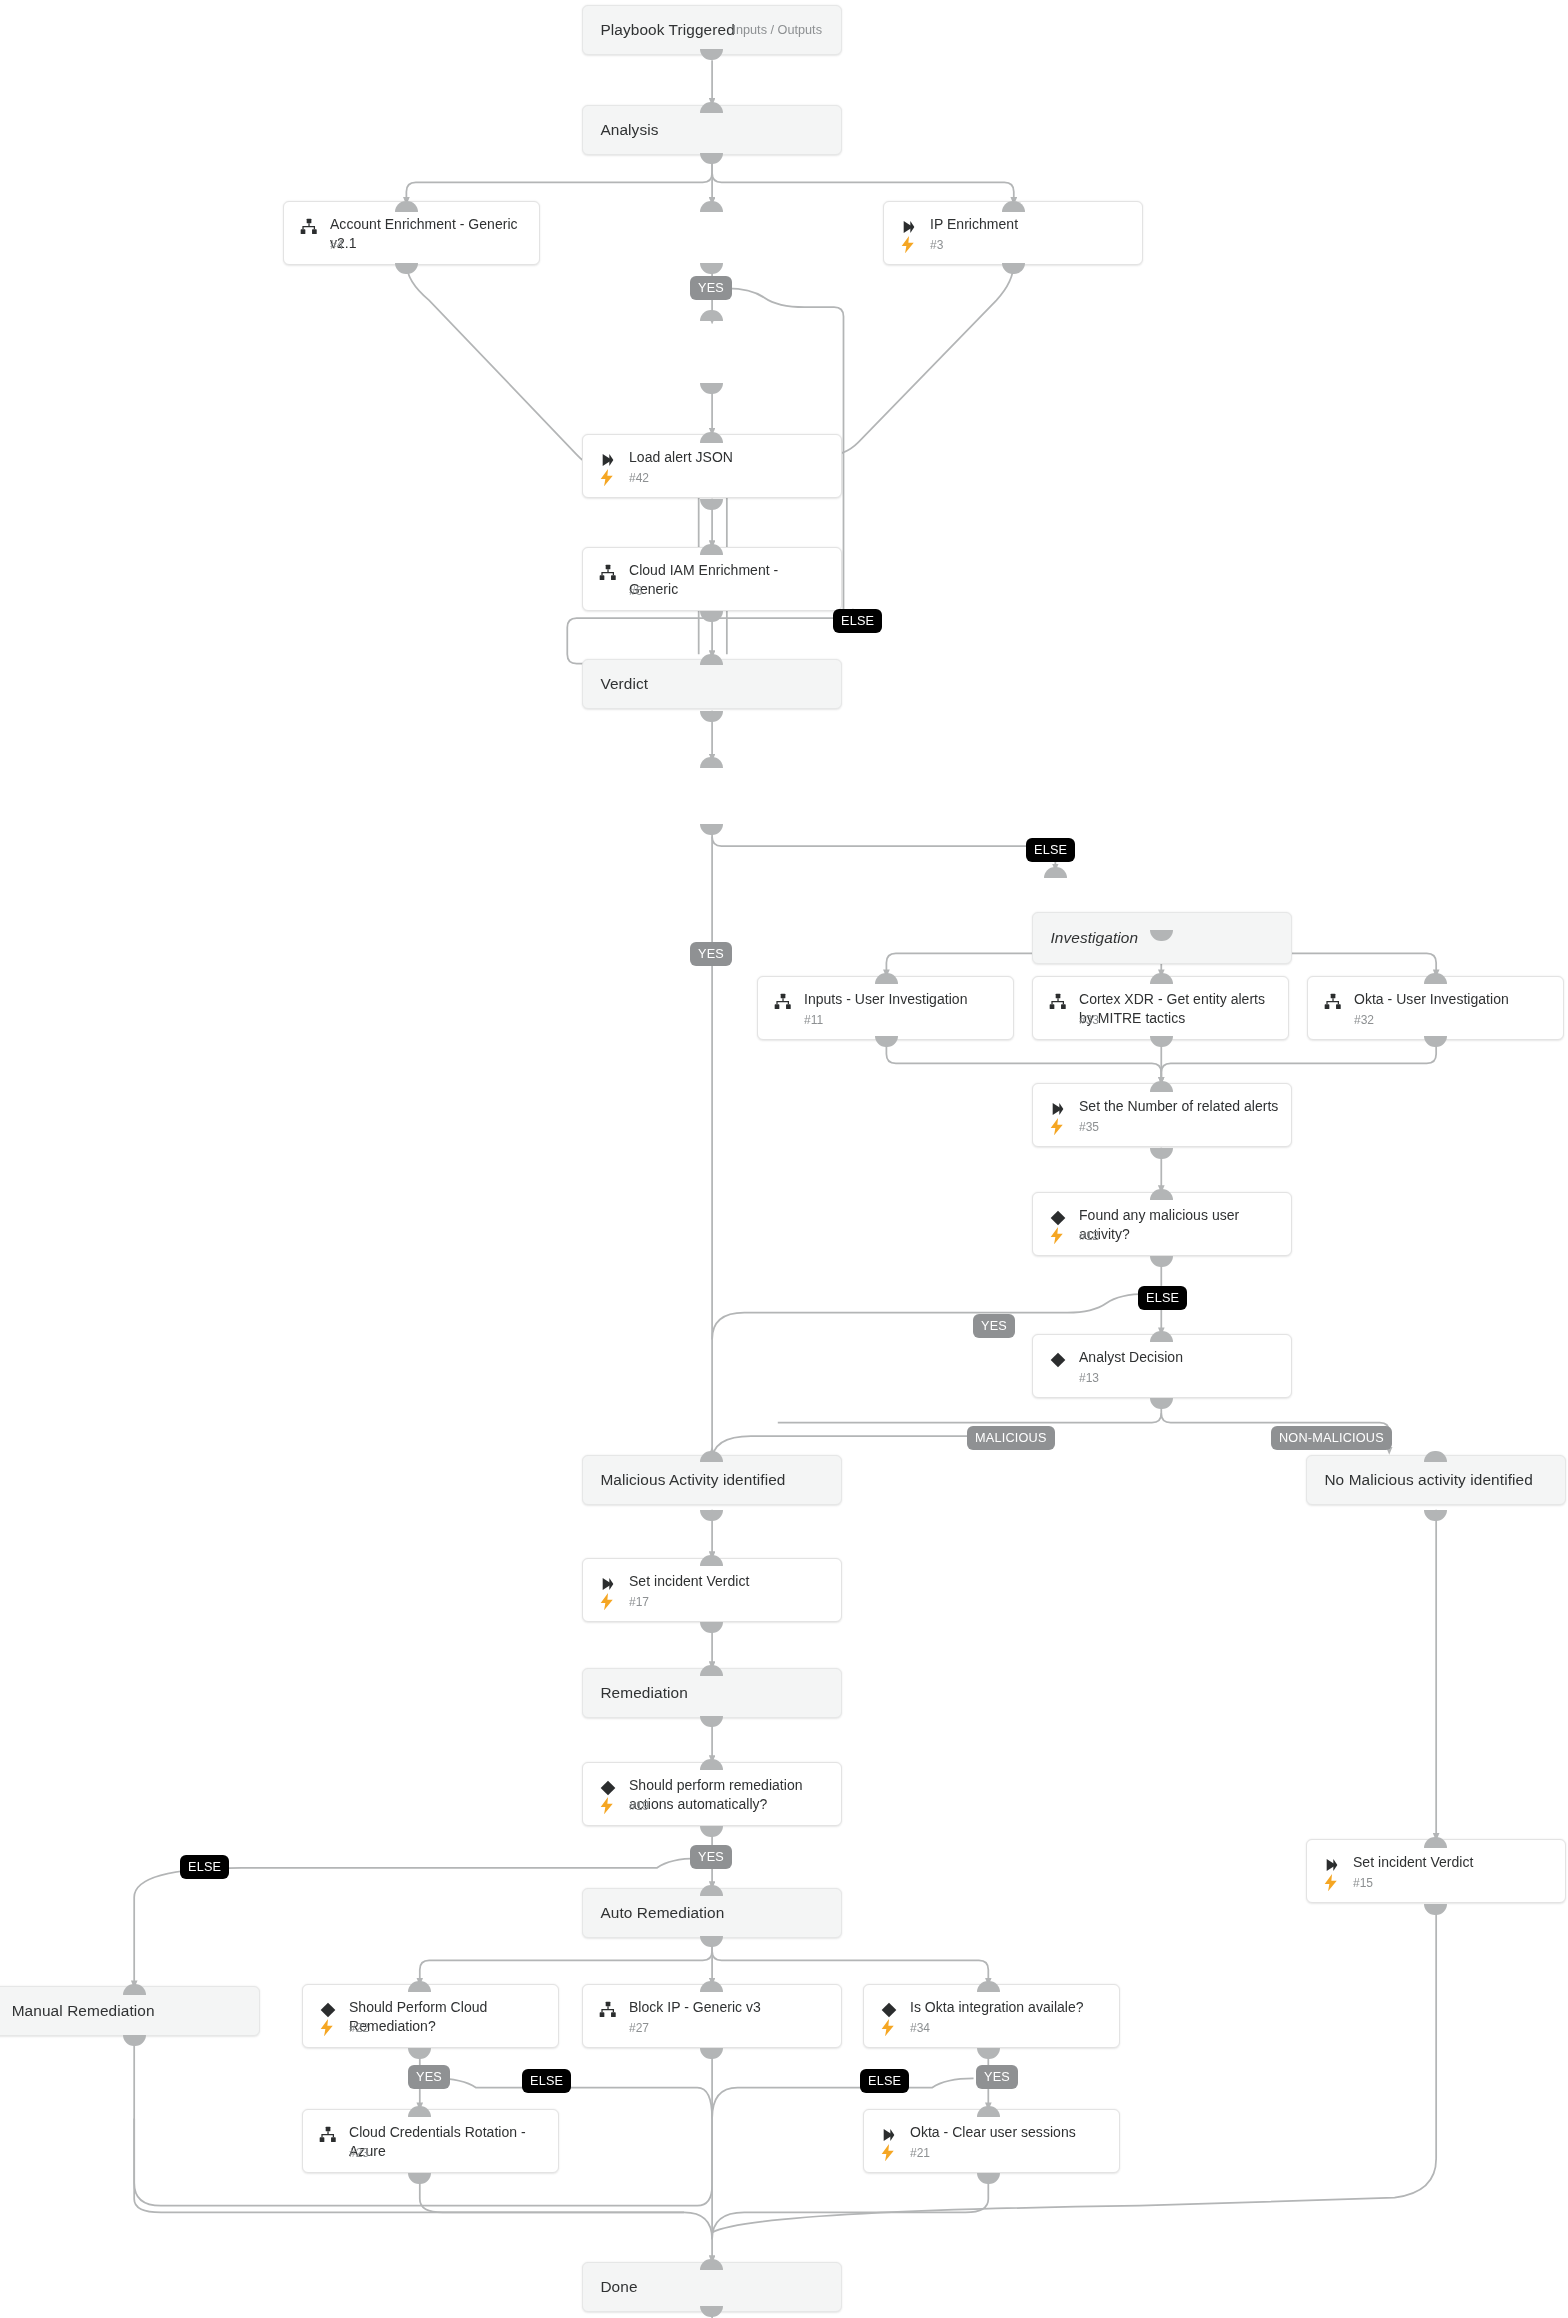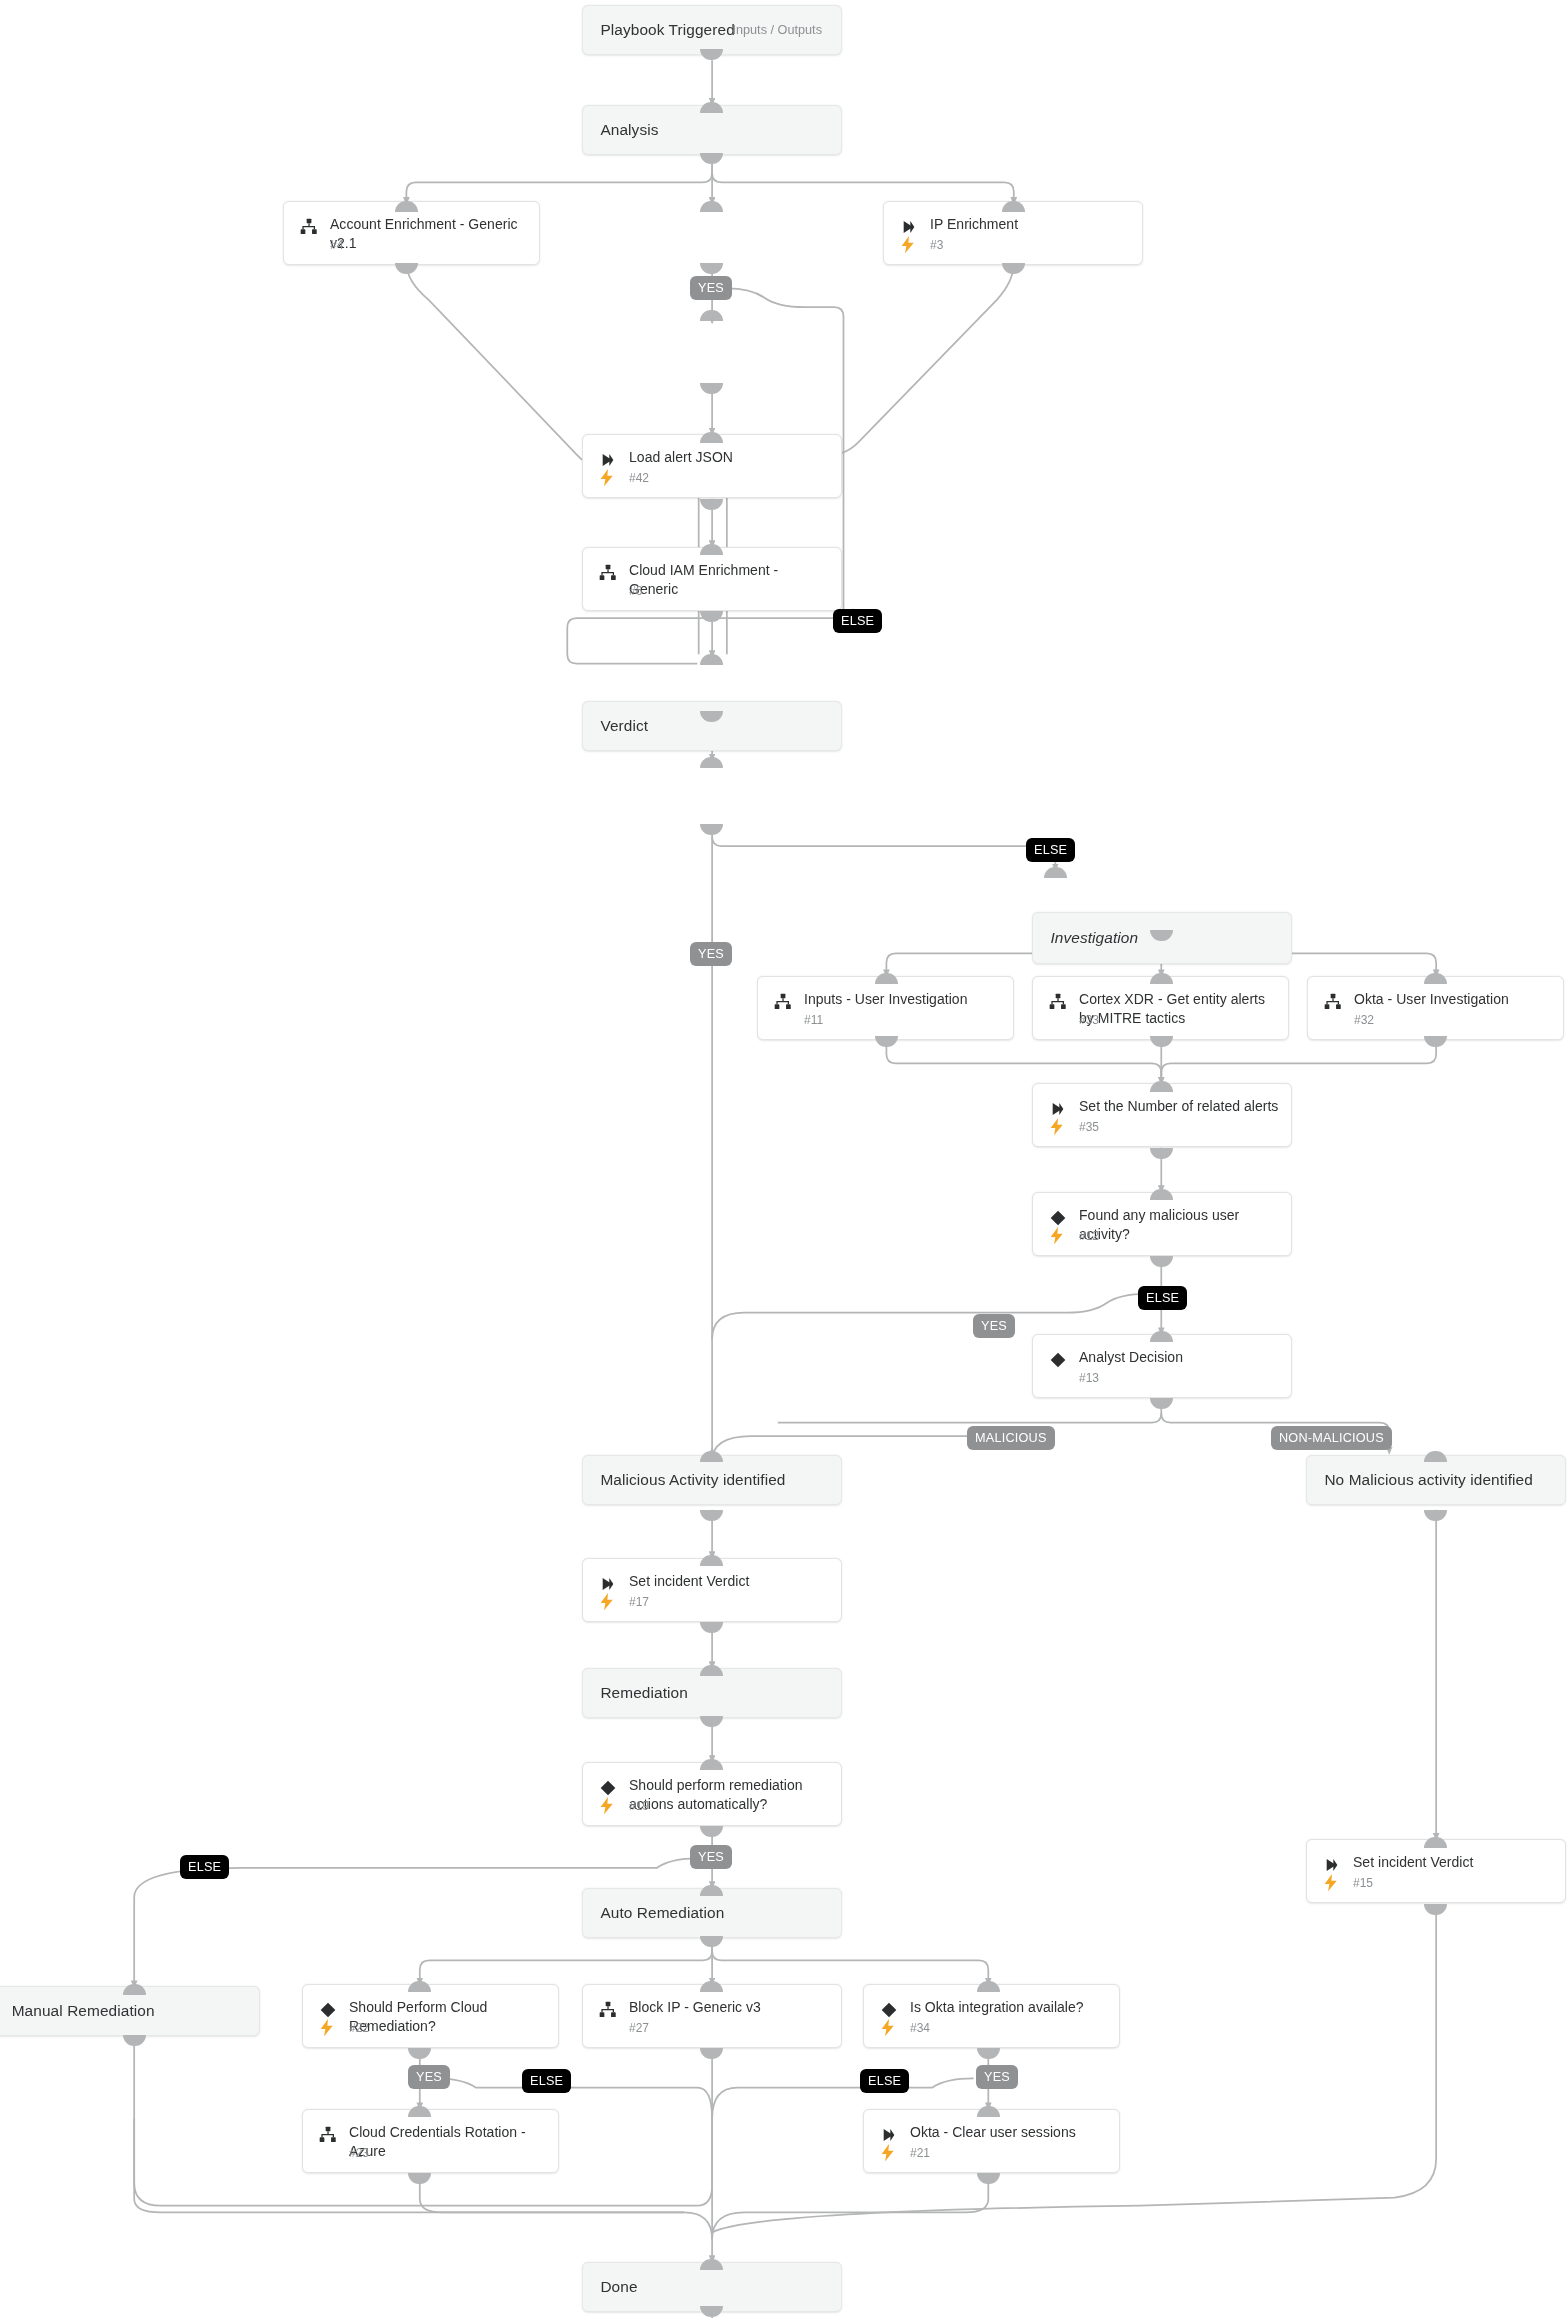--- a/index.html
+++ b/index.html
@@ -354,21 +354,21 @@
           <rect x="10" y="1" width="7" height="7" rx="1" fill="#2b2d2e"></rect>
           <rect x="1" y="17" width="7" height="7" rx="1" fill="#2b2d2e"></rect>
           <rect x="18" y="17" width="7" height="7" rx="1" fill="#2b2d2e"></rect>
           <path d="M13.5,8 L13.5,13 M4.5,17 L4.5,13 L21.5,13 L21.5,17" stroke="#2b2d2e" stroke-width="1.9" fill="none"></path>
         </svg>
     </div>
     <div class="task-title">Cloud IAM Enrichment - Generic</div>
     <div class="task-num">#6</div>
   </div>
 
-  <div class="node section" style="left:582px; top:659px; width:260px; height:50px;margin-top:42px;">
+  <div class="node section" style="left:582px; top:659px; width:260px; height:50px;">
     <div class="section-label">Verdict</div>
   </div>
 
 
   <div class="node section" style="left:1032px; top:912px; width:260px; height:52px;font-style:italic;">
     <div class="section-label">Investigation</div>
   </div>
 
   <div class="node" style="left:757px; top:976px; width:257px; height:64px;">
     <div class="task-icon">

